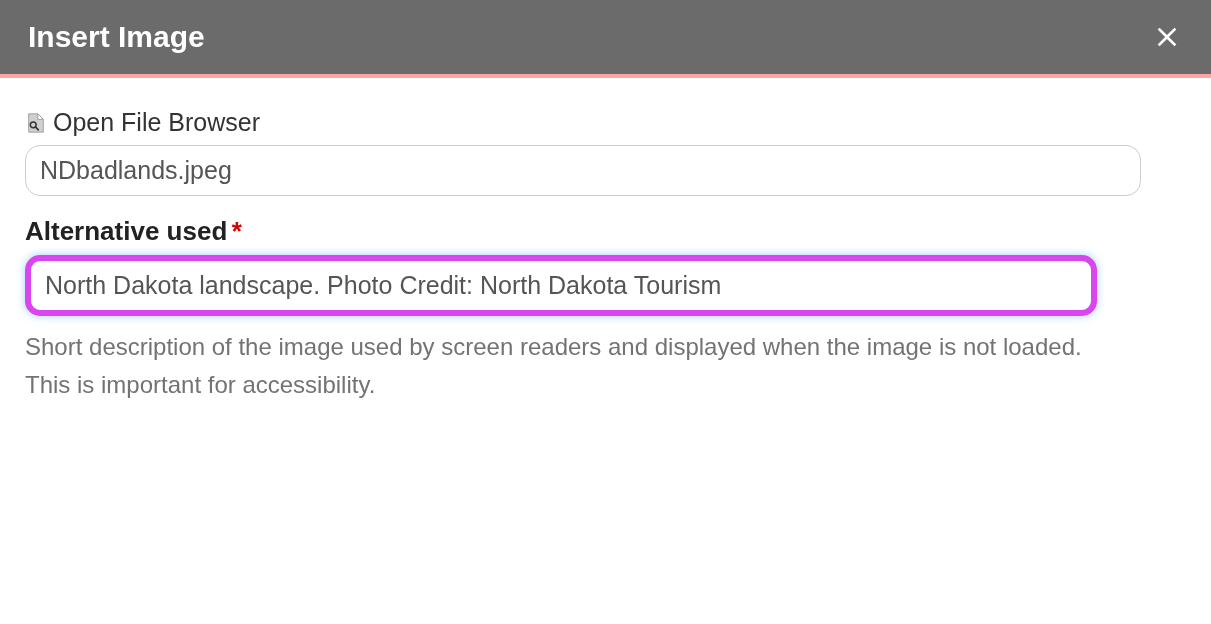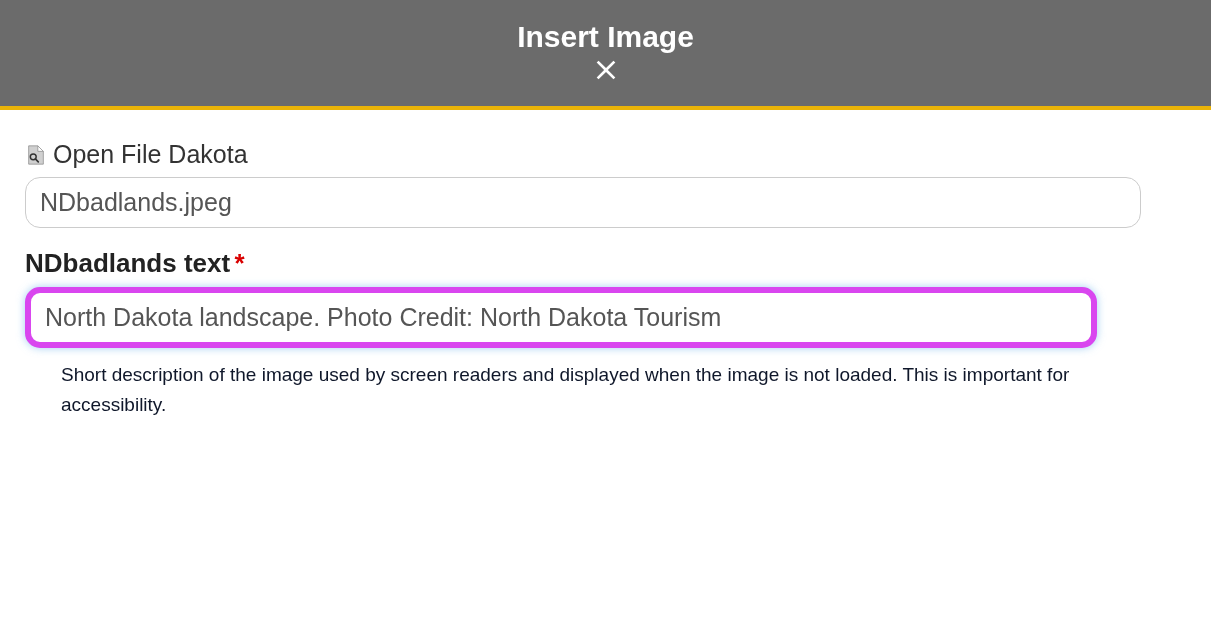--- a/index.html
+++ b/index.html
@@ -16,22 +16,21 @@
     .dialog {
       width: 100%;
     }
     .dialog-header {
       background: #6b6b6b;
       color: #fff;
       padding: 20px 28px;
       display: flex;
       justify-content: space-between;
       align-items: center;
-      border-bottom: 4px solid #eab308;
-      flex-direction: column;
+      border-bottom: 4px solid #fca5a5;
     }
     .dialog-title {
       font-size: 30px;
       font-weight: bold;
     }
     .close-btn {
       cursor: pointer;
       display: flex;
       align-items: center;
       justify-content: center;
@@ -84,26 +83,25 @@
       color: #555;
       background: #fff;
     }
     .text-input.focused {
       border: 6px solid #d946ef;
       box-shadow: 0 0 8px rgba(102, 175, 233, 0.6);
       outline: none;
       max-width: 1072px;
     }
     .help-text {
-      font-size: 19px;
-      color: #0f172a;
+      font-size: 24px;
+      color: #737373;
       margin-top: 12px;
       line-height: 1.6;
       max-width: 1100px;
-      margin-left: 36px;
     }
     .alt-text-group {
       margin-top: 18px;
     }
   </style>
 </head>
 <body>
 
 <div class="dialog">
   <div class="dialog-header">
@@ -119,28 +117,28 @@
 
     <div class="field-group">
       <div class="file-browser-link">
         <svg viewBox="0 0 24 24">
           <path fill="#d0d0d0" d="M14 2 L20 8 L20 22 L4 22 L4 2 Z"></path>
           <path fill="#fff" d="M14 2 L14 8 L20 8 Z"></path>
           <path stroke="#888" stroke-width="0.8" fill="none" d="M14 2 L20 8 L20 22 L4 22 L4 2 Z M14 2 L14 8 L20 8"></path>
           <circle cx="9" cy="14" r="3.2" fill="none" stroke="#333" stroke-width="1.6"></circle>
           <line x1="11.3" y1="16.3" x2="14.5" y2="19.5" stroke="#333" stroke-width="1.8" stroke-linecap="round"></line>
         </svg>
-        <span class="file-browser-text">Open File Dakota</span>
+        <span class="file-browser-text">Open File Browser</span>
       </div>
       <input type="text" class="text-input" value="NDbadlands.jpeg" style="">
     </div>
 
     <div class="field-group alt-text-group">
       <div>
-        <span class="field-label">NDbadlands text</span>
+        <span class="field-label">Alternative used</span>
         <span class="required">*</span>
       </div>
       <input type="text" class="text-input focused" value="North Dakota landscape. Photo Credit: North Dakota Tourism" style="">
       <p class="help-text">Short description of the image used by screen readers and displayed when the image is not loaded. This is important for accessibility.</p>
     </div>
 
   </div>
 </div>
 
 </body></html>

